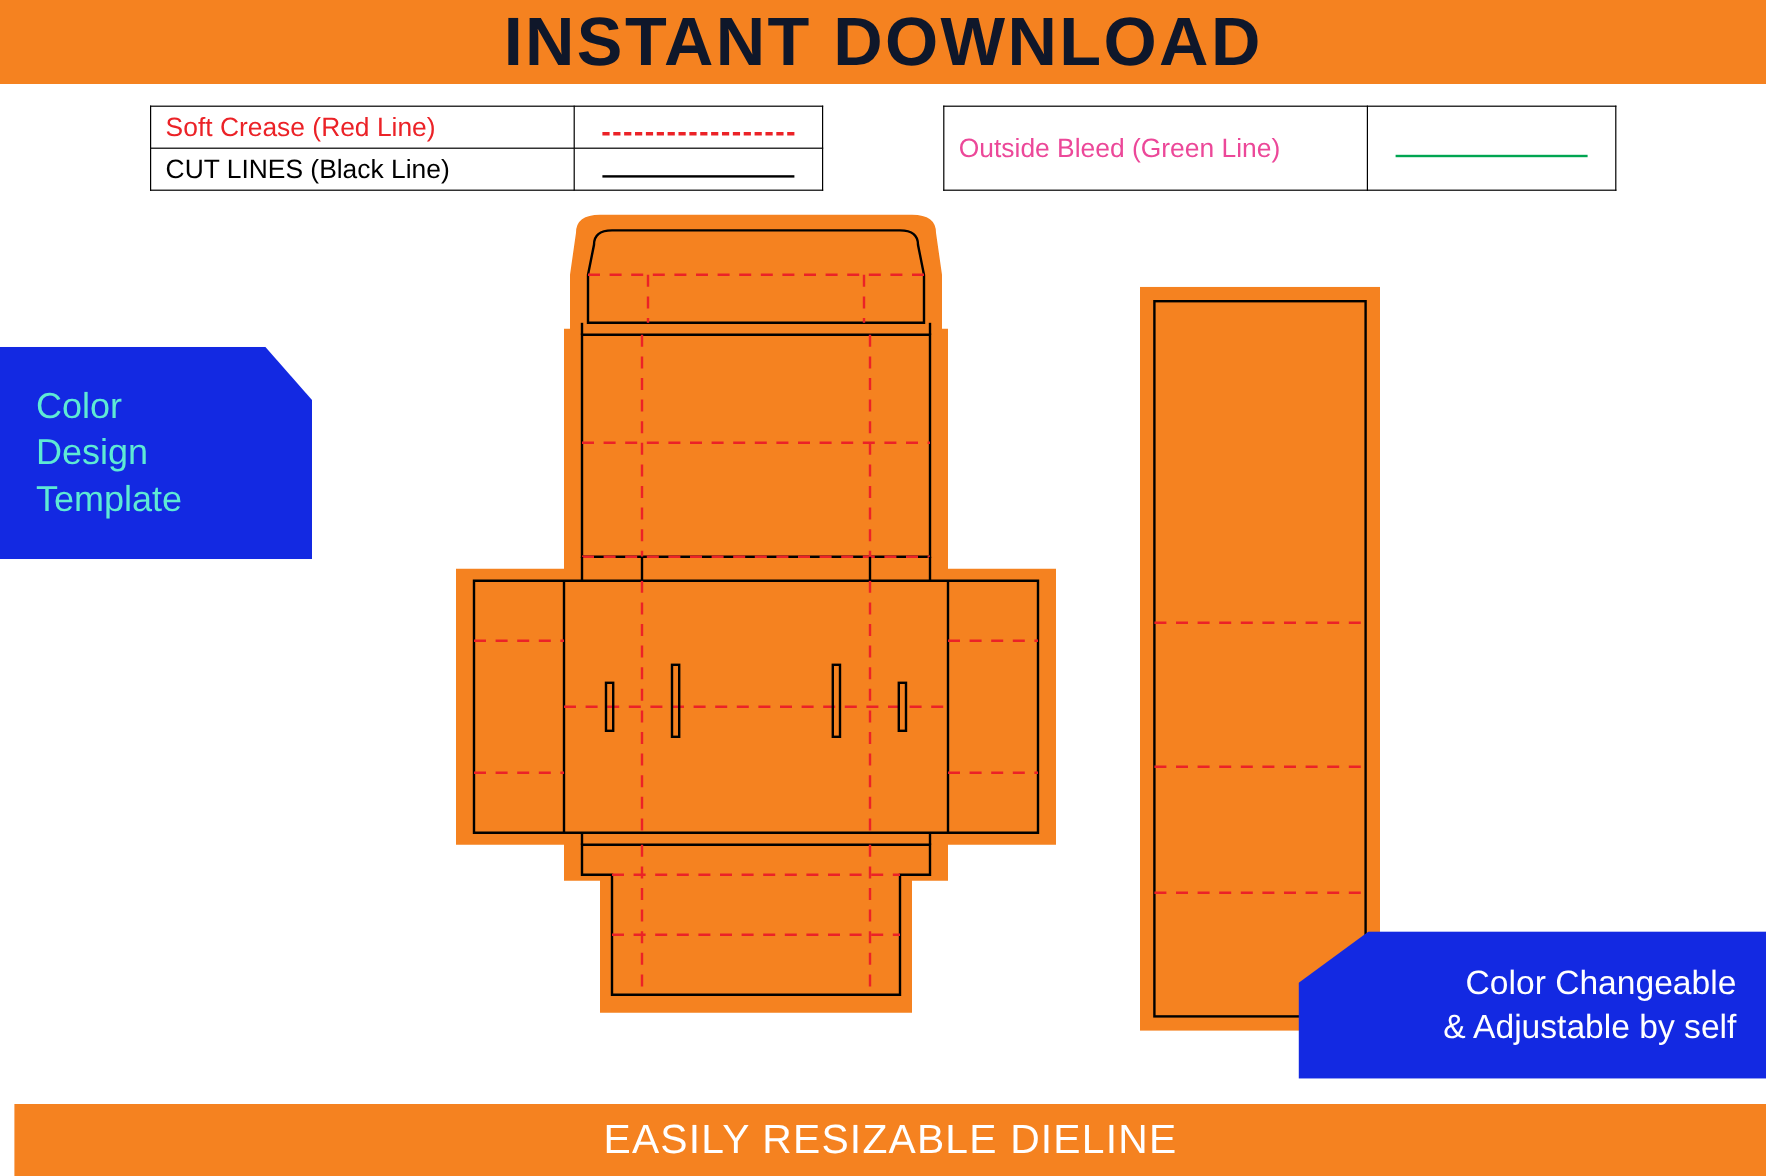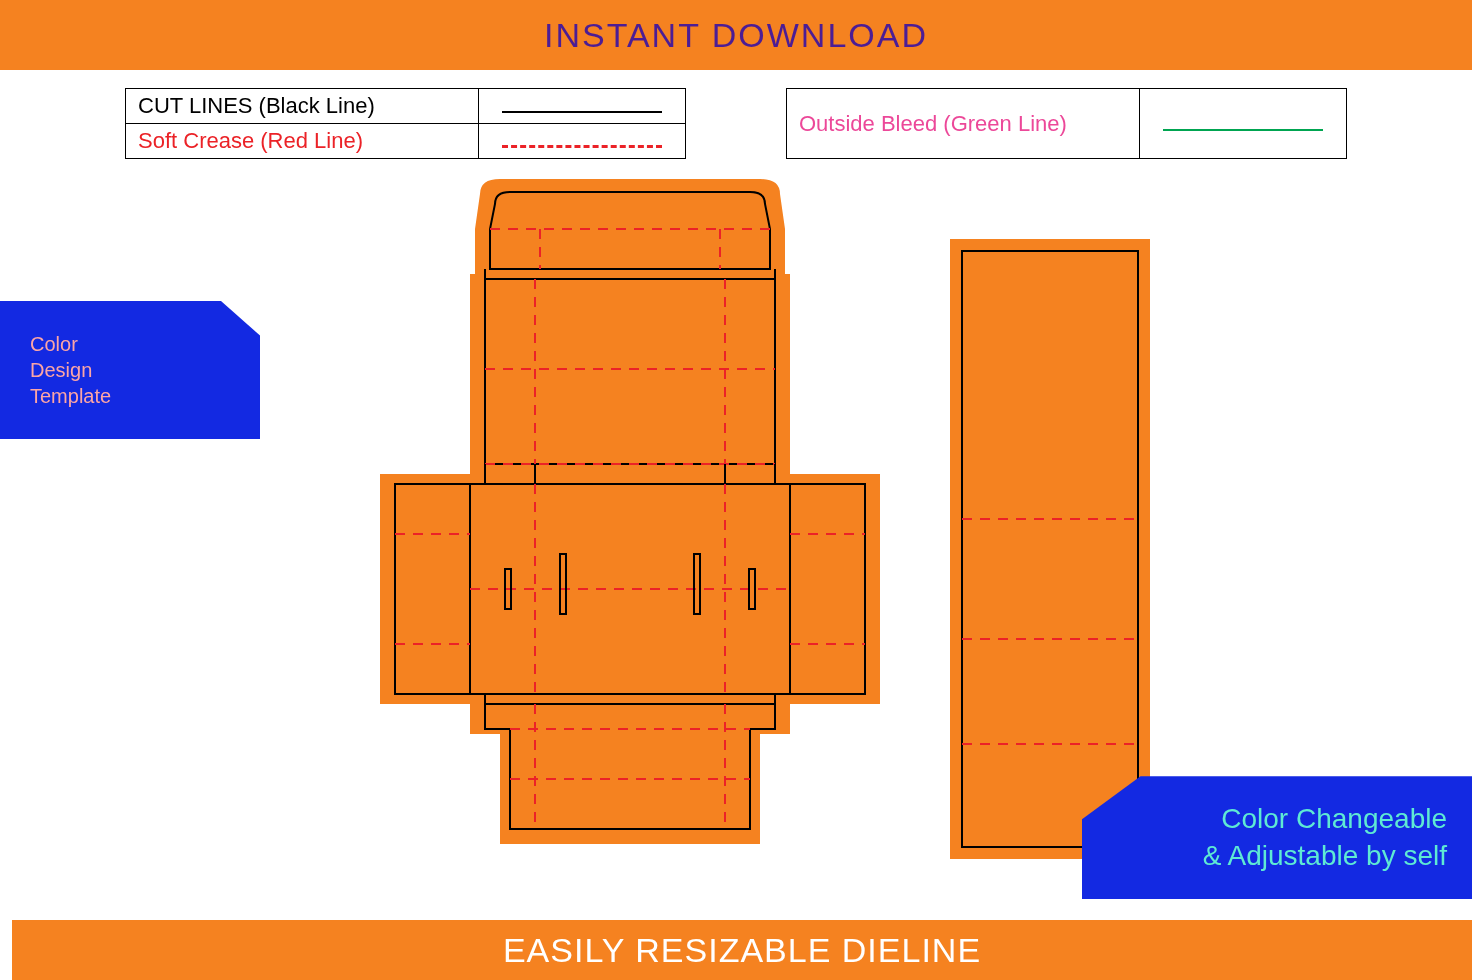--- a/index.html
+++ b/index.html
@@ -1,64 +1,64 @@
 <!DOCTYPE html>
 <html><head>
   <meta charset="utf-8">
   <style>
     * { margin: 0; padding: 0; box-sizing: border-box; }
     body { width: 1472px; height: 980px; background: white; font-family: Arial, Helvetica, sans-serif; position: relative; overflow: hidden; }
     
     .top-banner { background: #F58220; height: 70px; display: flex; align-items: center; justify-content: center; }
-    .top-banner-text { color: #4c1d95; font-size: 34px; font-weight: 400; letter-spacing: 2px; }
+    .top-banner-text { color: #0f172a; font-size: 57px; font-weight: 700; letter-spacing: 2px; }
     
     .legend-row { display: flex; gap: 100px; padding: 18px 125px 0; }
     .legend-table { border-collapse: collapse; flex: 1; }
     .legend-table td { border: 1.5px solid black; padding: 4px 12px; font-size: 22px; font-weight: 500; height: 30px; }
     .legend-label { width: 340px; }
     .legend-sample { width: 200px; text-align: center; vertical-align: middle; }
     
     .cut-color { color: black; }
     .crease-color { color: #EB2227; }
     .dim-color { color: #1329E2; }
     .bleed-color { color: #ec4899; }
     
     .solid-black-line { width: 160px; height: 2px; background: black; display: inline-block; }
     .dashed-red-line { width: 160px; border-top: 3px dashed #EB2227; display: inline-block; }
     .solid-green-line { width: 160px; height: 2px; background: #00A551; display: inline-block; }
     
     .main-area { position: relative; height: 760px; }
     
-    .left-badge { position: absolute; left: 0; top: 142px; background: #1329E2; color: #fca5a5; padding: 30px 40px 30px 30px; font-size: 20px; font-weight: 500; line-height: 1.3; clip-path: polygon(0 0, 85% 0, 100% 25%, 100% 100%, 0 100%); width: 260px; }
+    .left-badge { position: absolute; left: 0; top: 130px; background: #1329E2; color: #5eead4; padding: 30px 40px 30px 30px; font-size: 30px; font-weight: 500; line-height: 1.3; clip-path: polygon(0 0, 85% 0, 100% 25%, 100% 100%, 0 100%); width: 260px; }
     
-    .right-badge { position: absolute; right: 0; bottom: 20px; background: #1329E2; color: #5eead4; padding: 25px 25px 25px 50px; font-size: 28px; font-weight: 500; line-height: 1.3; text-align: right; clip-path: polygon(15% 0, 100% 0, 100% 100%, 0 100%, 0 35%); width: 390px; }
+    .right-badge { position: absolute; right: 0; bottom: 20px; background: #1329E2; color: #ffffff; padding: 25px 25px 25px 50px; font-size: 28px; font-weight: 500; line-height: 1.3; text-align: right; clip-path: polygon(15% 0, 100% 0, 100% 100%, 0 100%, 0 35%); width: 390px; }
     
     .dieline-main { position: absolute; left: 360px; top: 15px; }
     .tall-panel { position: absolute; left: 950px; top: 80px; }
     
     .bottom-banner { position: absolute; bottom: 0; left: 12px; right: 0; background: #F58220; height: 60px; display: flex; align-items: center; justify-content: center; }
     .bottom-banner-text { color: white; font-size: 34px; font-weight: 500; letter-spacing: 1px; }
   </style>
 </head>
 <body>
 
 <div class="top-banner">
   <div class="top-banner-text">INSTANT DOWNLOAD</div>
 </div>
 
 <div class="legend-row">
   <table class="legend-table">
     <tbody>
         <tr>
+      <td class="legend-label crease-color">Soft Crease (Red Line)</td>
+      <td class="legend-sample"><span class="dashed-red-line"></span></td>
+    </tr>
+    <tr>
       <td class="legend-label cut-color">CUT LINES (Black Line)</td>
       <td class="legend-sample"><span class="solid-black-line"></span></td>
-    </tr>
-    <tr>
-      <td class="legend-label crease-color">Soft Crease (Red Line)</td>
-      <td class="legend-sample"><span class="dashed-red-line"></span></td>
     </tr>
   </tbody>
     </table>
   <table class="legend-table">
     <tbody>
     <tr>
       <td class="legend-label bleed-color">Outside Bleed (Green Line)</td>
       <td class="legend-sample"><span class="solid-green-line"></span></td>
     </tr>
   </tbody>

